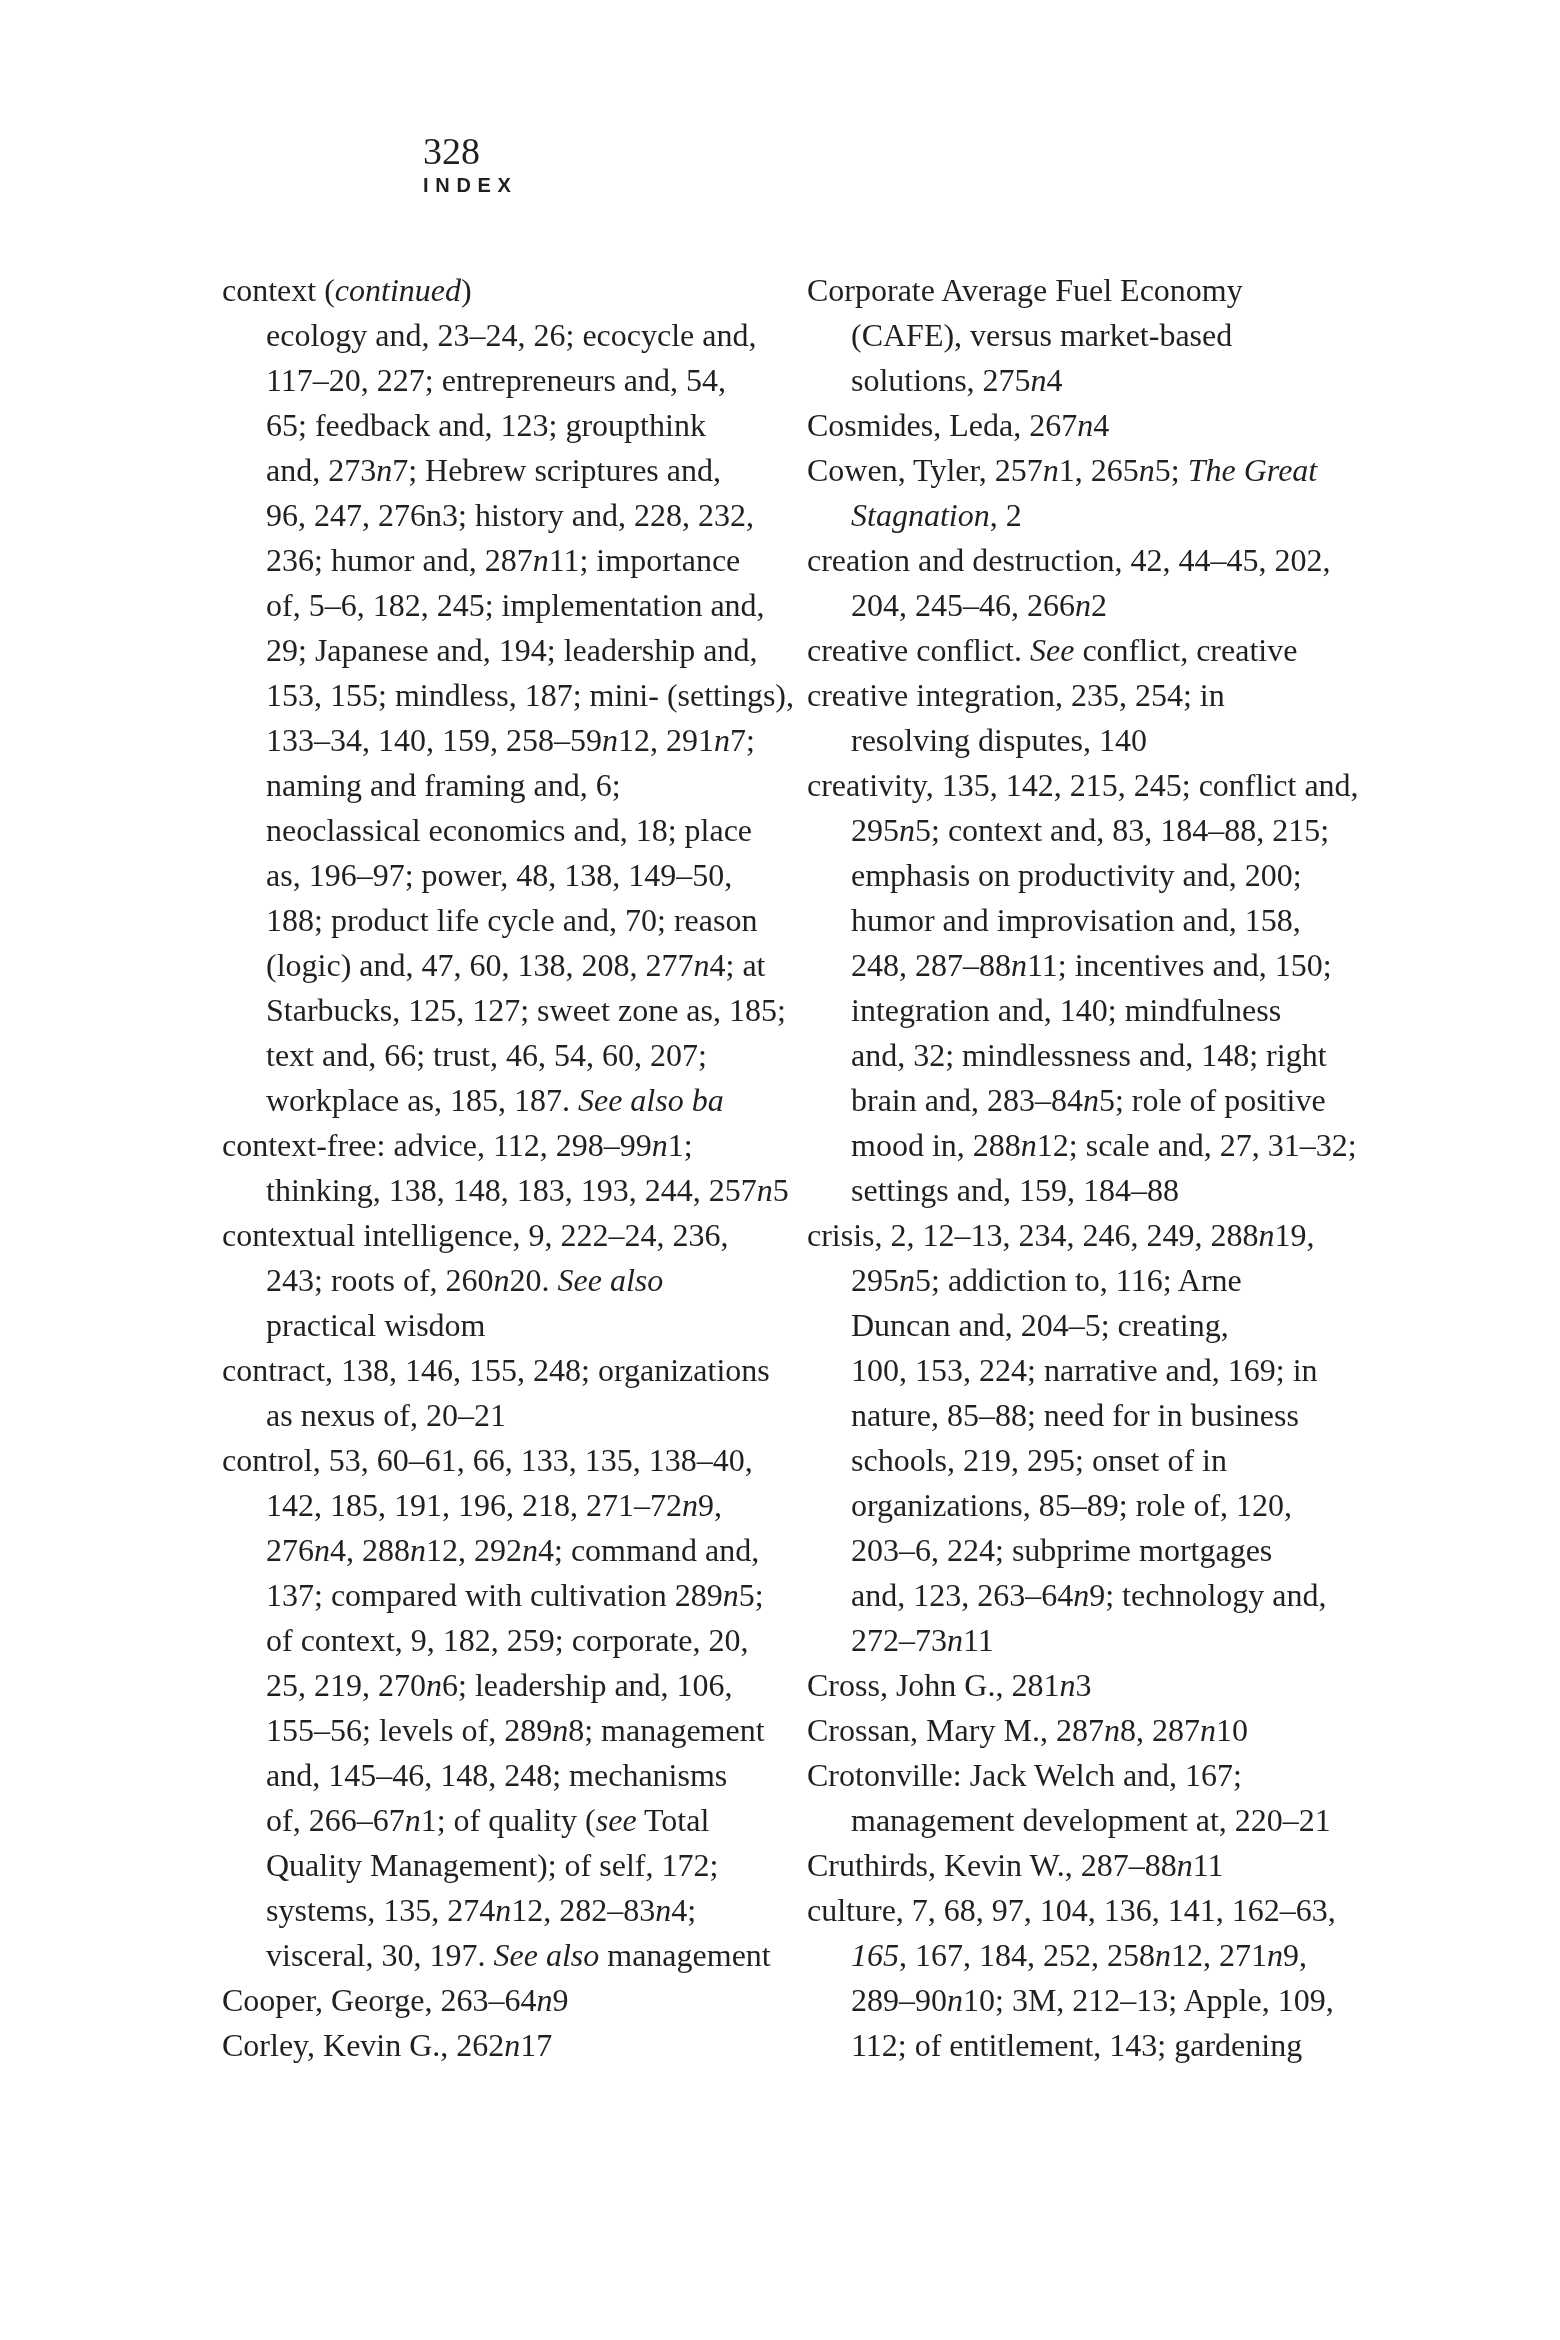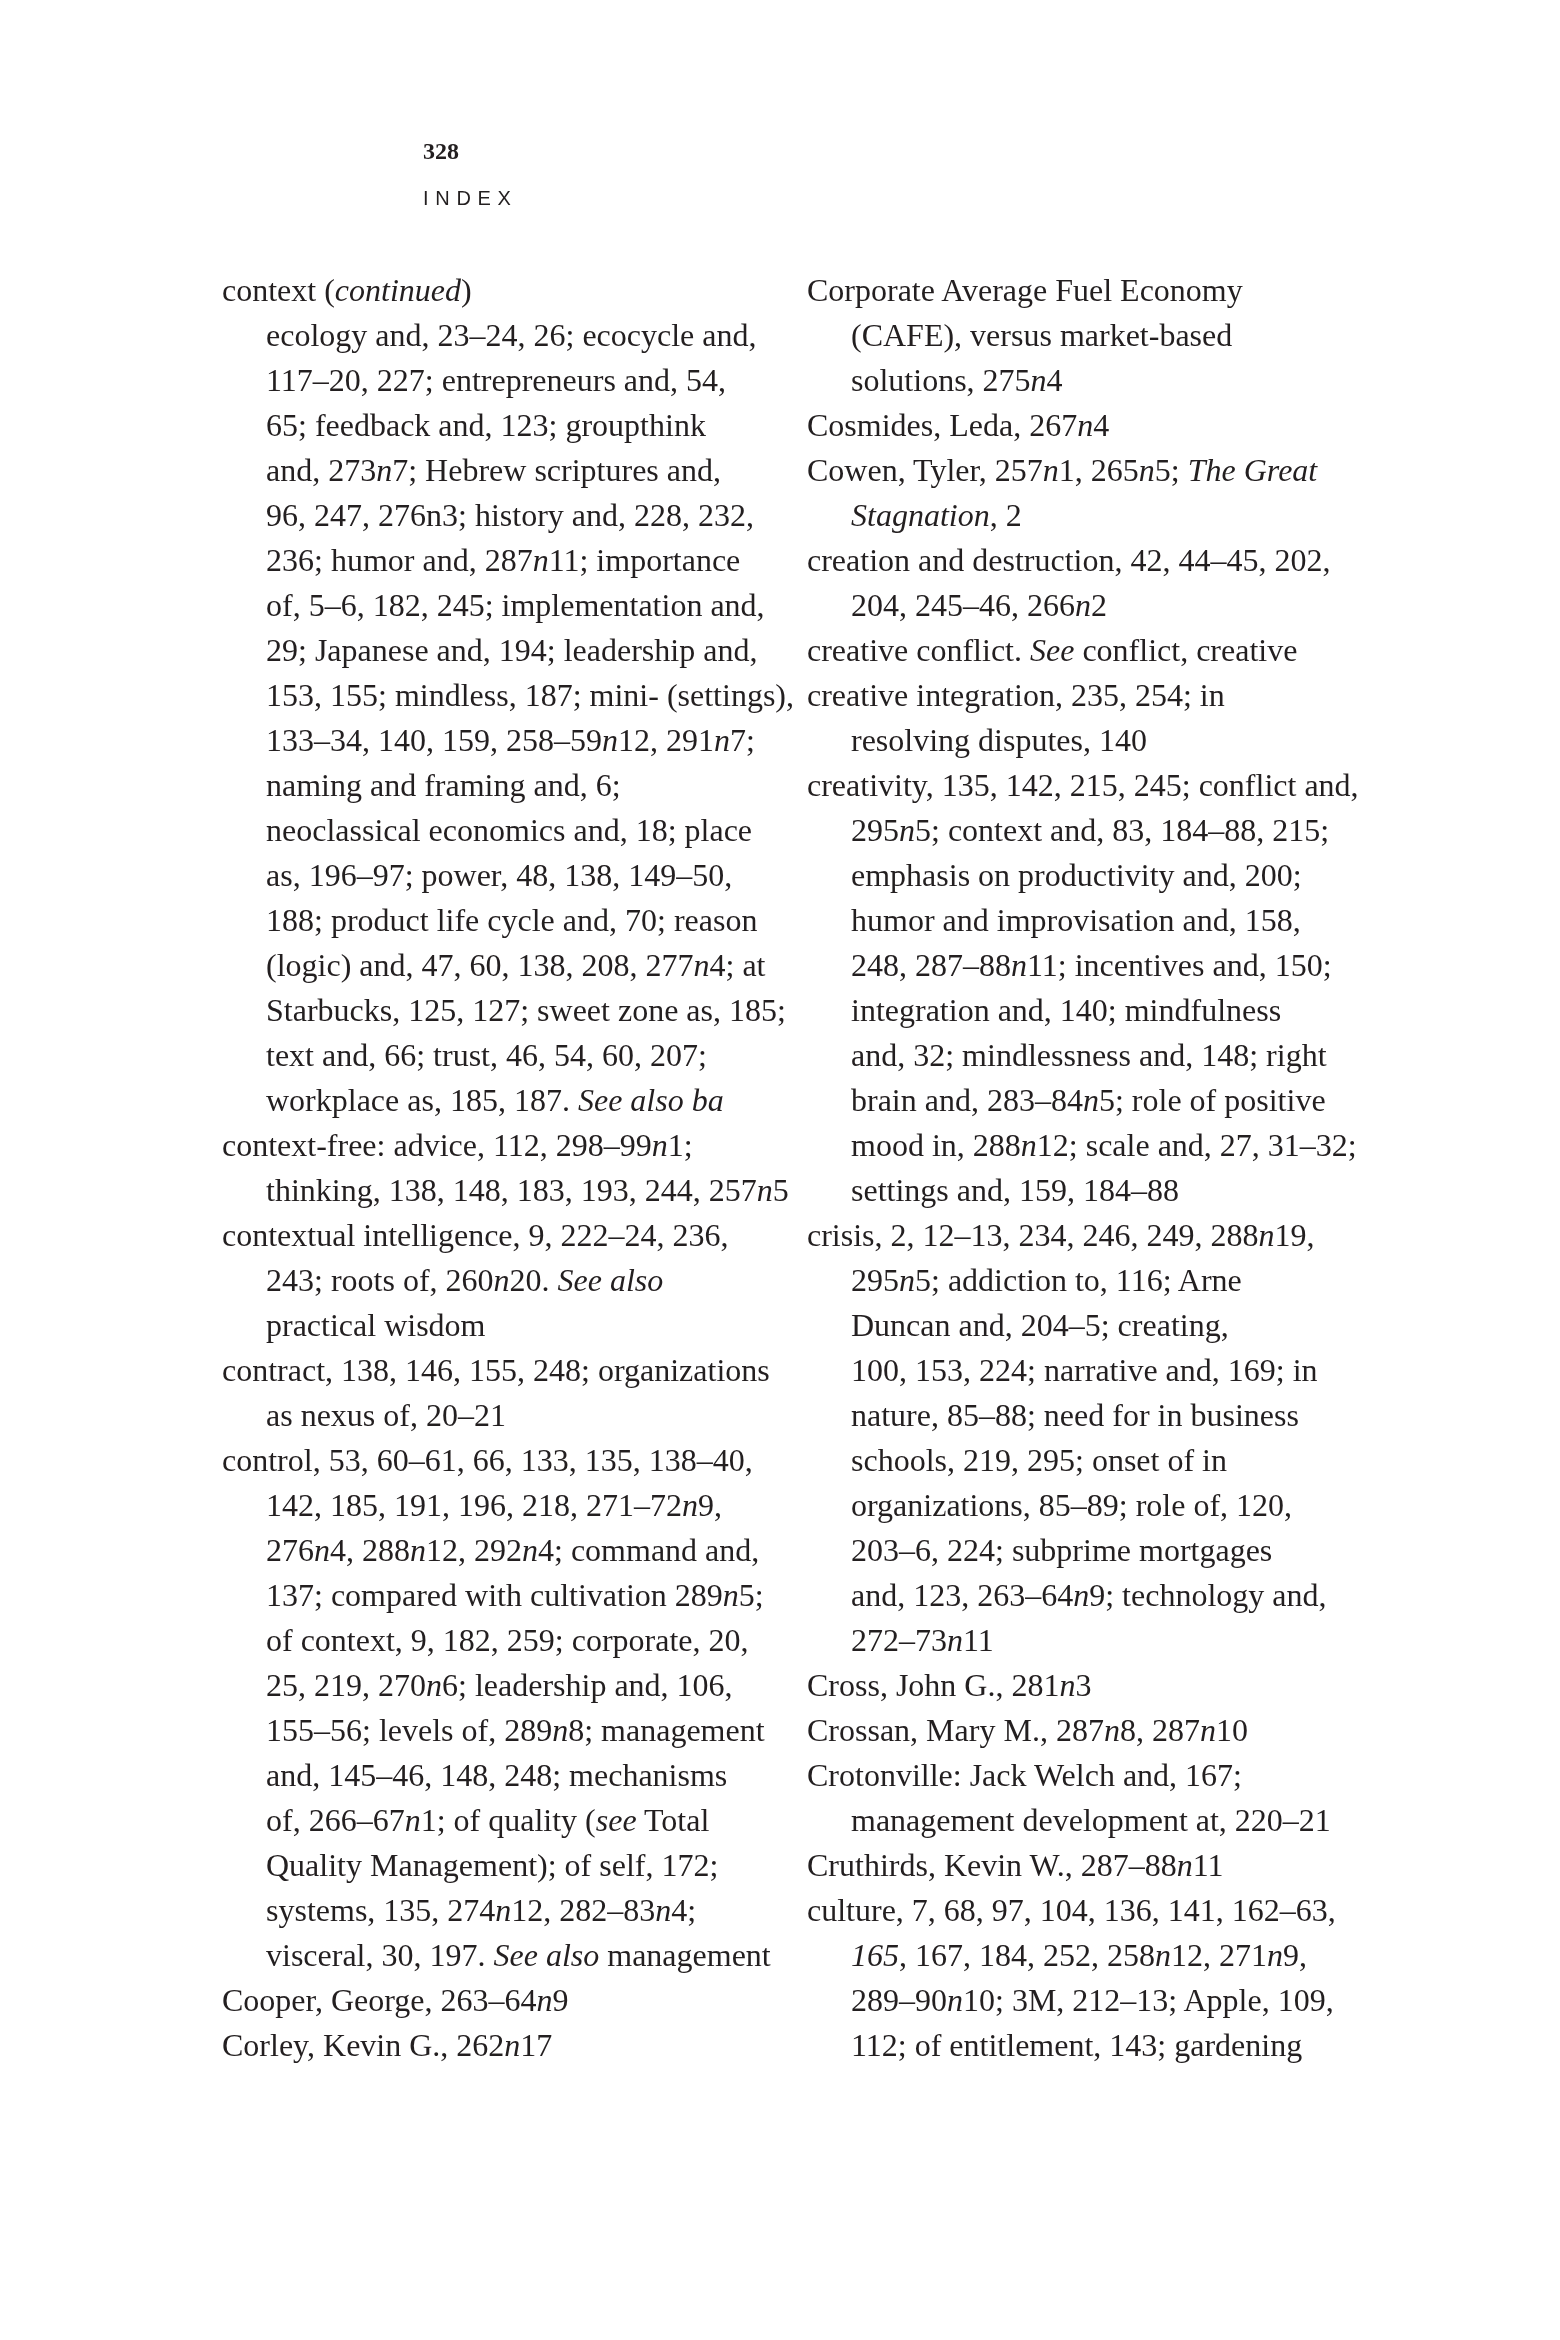--- a/index.html
+++ b/index.html
@@ -1,21 +1,21 @@
 <!DOCTYPE html>
 <html><head>
 <meta charset="utf-8">
 <style>
   html, body { margin: 0; padding: 0; background: #ffffff; }
   body { width: 1561px; height: 2341px; position: relative; overflow: hidden;
          font-family: "Liberation Serif", "DejaVu Serif", serif; color: #231f20; }
   .running-head { position: absolute; left: 423px; top: 134px; }
-  .page-num { font-size: 24px; line-height: 34px; letter-spacing: 0px; font-weight: bold; }
+  .page-num { font-size: 38px; line-height: 34px; letter-spacing: 0px; }
   .section-label { font-family: "Liberation Sans", "DejaVu Sans", sans-serif; font-size: 20px;
-                   letter-spacing: 6.7px; line-height: 27px; margin-top: 17px; font-weight: 400; }
+                   letter-spacing: 6.7px; line-height: 27px; margin-top: 4px; font-weight: 700; }
   .column { position: absolute; top: 268px; width: 554px; }
   .col-left { left: 222px; }
   .col-right { left: 807px; width: 545px; }
   .line { font-size: 32px; line-height: 45px; height: 45px; white-space: nowrap; }
   .line.sub { padding-left: 44px; }
   .line i { font-style: italic; }
 </style>
 </head>
 <body>
 

